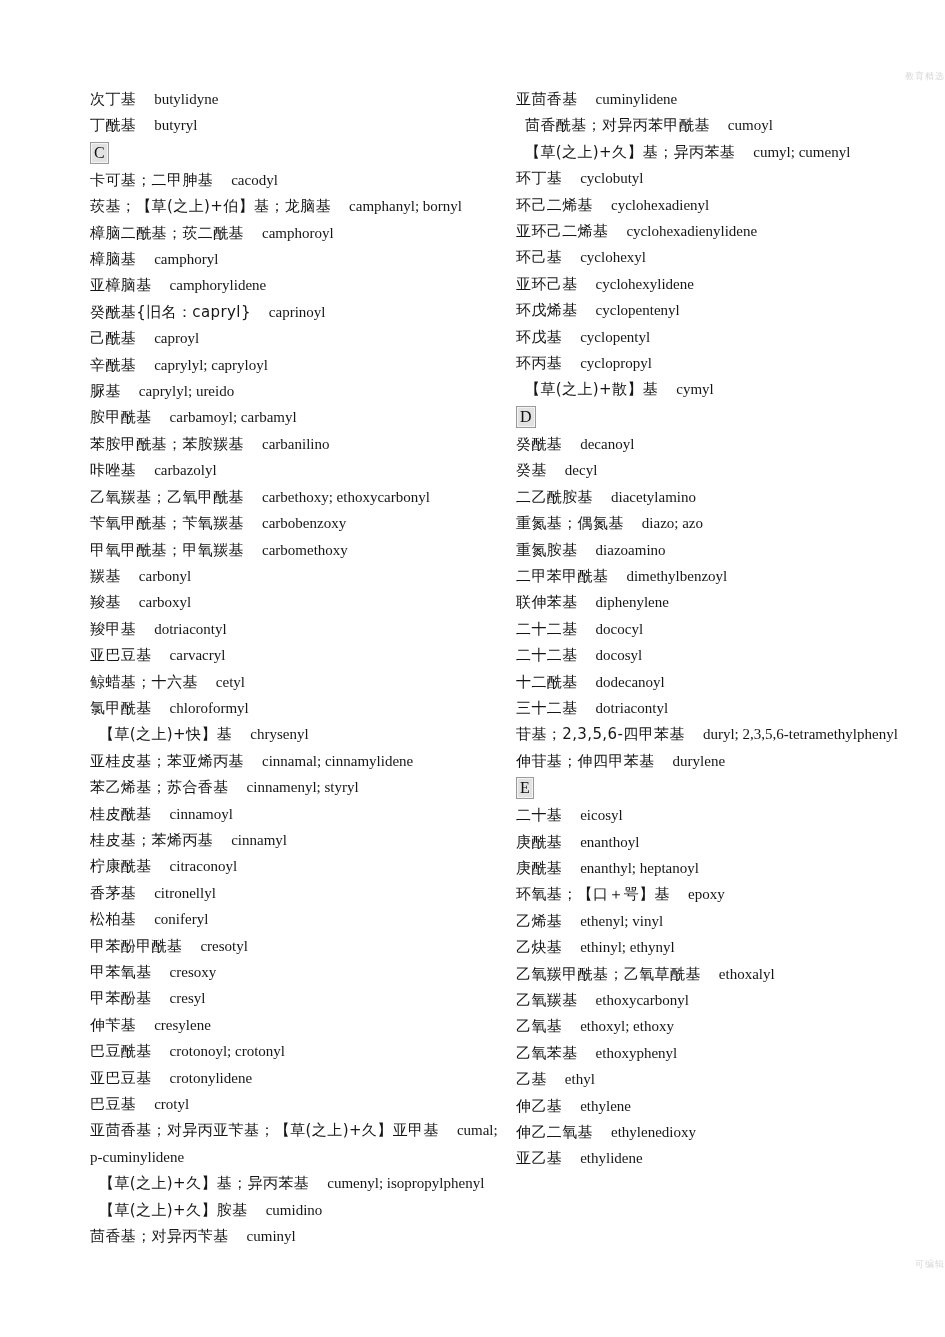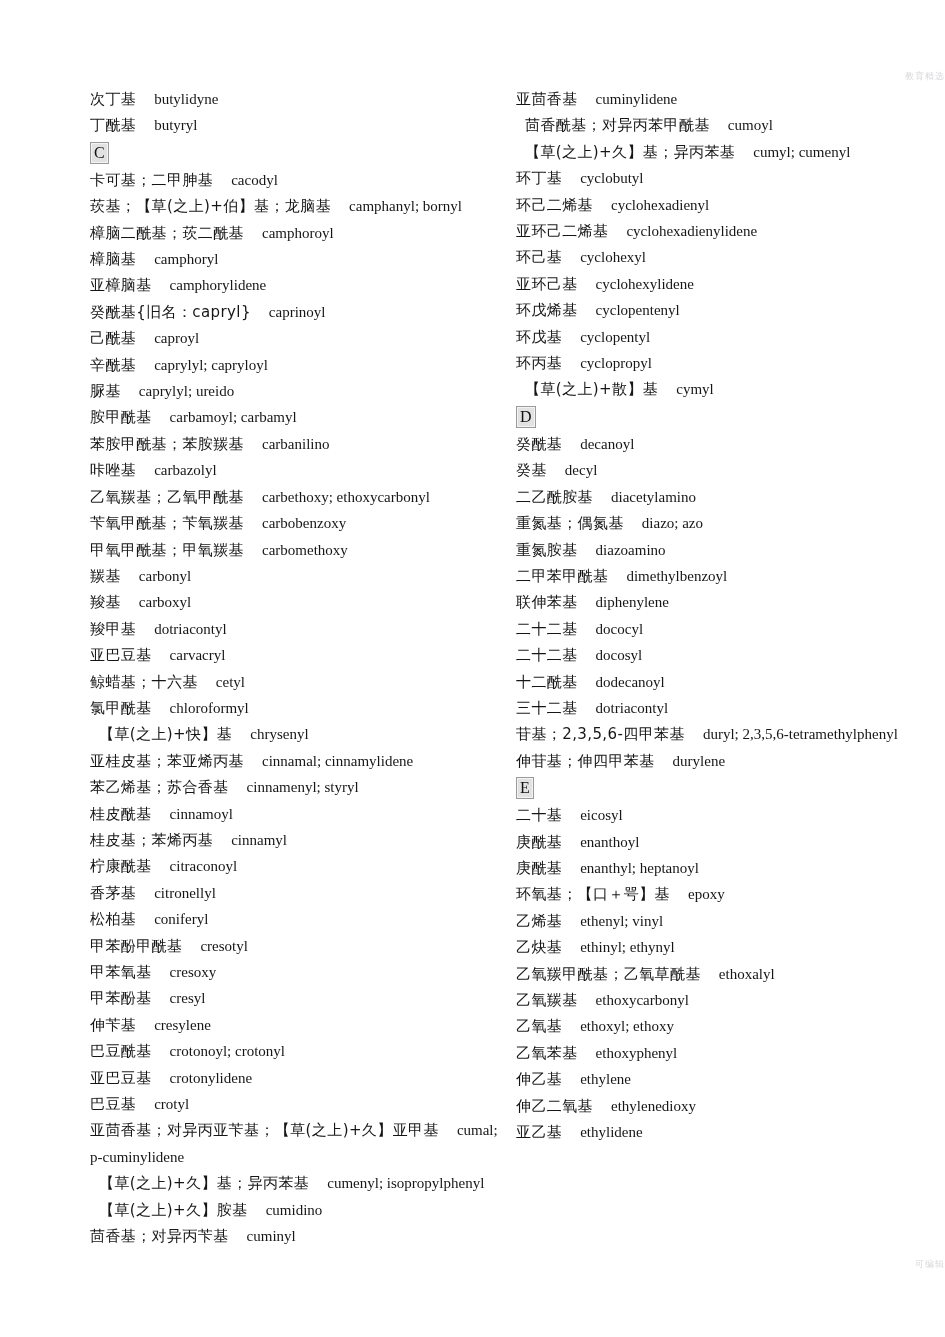--- a/index.html
+++ b/index.html
@@ -167,20 +167,21 @@
         <div class="entry"><span class="cn">二十基</span><span class="gap"></span><span class="en">eicosyl</span></div>
         <div class="entry"><span class="cn">庚酰基</span><span class="gap"></span><span class="en">enanthoyl</span></div>
         <div class="entry"><span class="cn">庚酰基</span><span class="gap"></span><span class="en">enanthyl; heptanoyl</span></div>
         <div class="entry"><span class="cn">环氧基；【口＋咢】基</span><span class="gap"></span><span class="en">epoxy</span></div>
         <div class="entry"><span class="cn">乙烯基</span><span class="gap"></span><span class="en">ethenyl; vinyl</span></div>
         <div class="entry"><span class="cn">乙炔基</span><span class="gap"></span><span class="en">ethinyl; ethynyl</span></div>
         <div class="entry"><span class="cn">乙氧羰甲酰基；乙氧草酰基</span><span class="gap"></span><span class="en">ethoxalyl</span></div>
         <div class="entry"><span class="cn">乙氧羰基</span><span class="gap"></span><span class="en">ethoxycarbonyl</span></div>
         <div class="entry"><span class="cn">乙氧基</span><span class="gap"></span><span class="en">ethoxyl; ethoxy</span></div>
         <div class="entry"><span class="cn">乙氧苯基</span><span class="gap"></span><span class="en">ethoxyphenyl</span></div>
+        <div class="entry"><span class="cn">乙基</span><span class="gap"></span><span class="en">ethyl</span></div>
         <div class="entry"><span class="cn">伸乙基</span><span class="gap"></span><span class="en">ethylene</span></div>
         <div class="entry"><span class="cn">伸乙二氧基</span><span class="gap"></span><span class="en">ethylenedioxy</span></div>
         <div class="entry"><span class="cn">亚乙基</span><span class="gap"></span><span class="en">ethylidene</span></div>
       </div>
   </div>
 
   <div class="watermark bottom">可编辑</div>
 
 </div>
 

